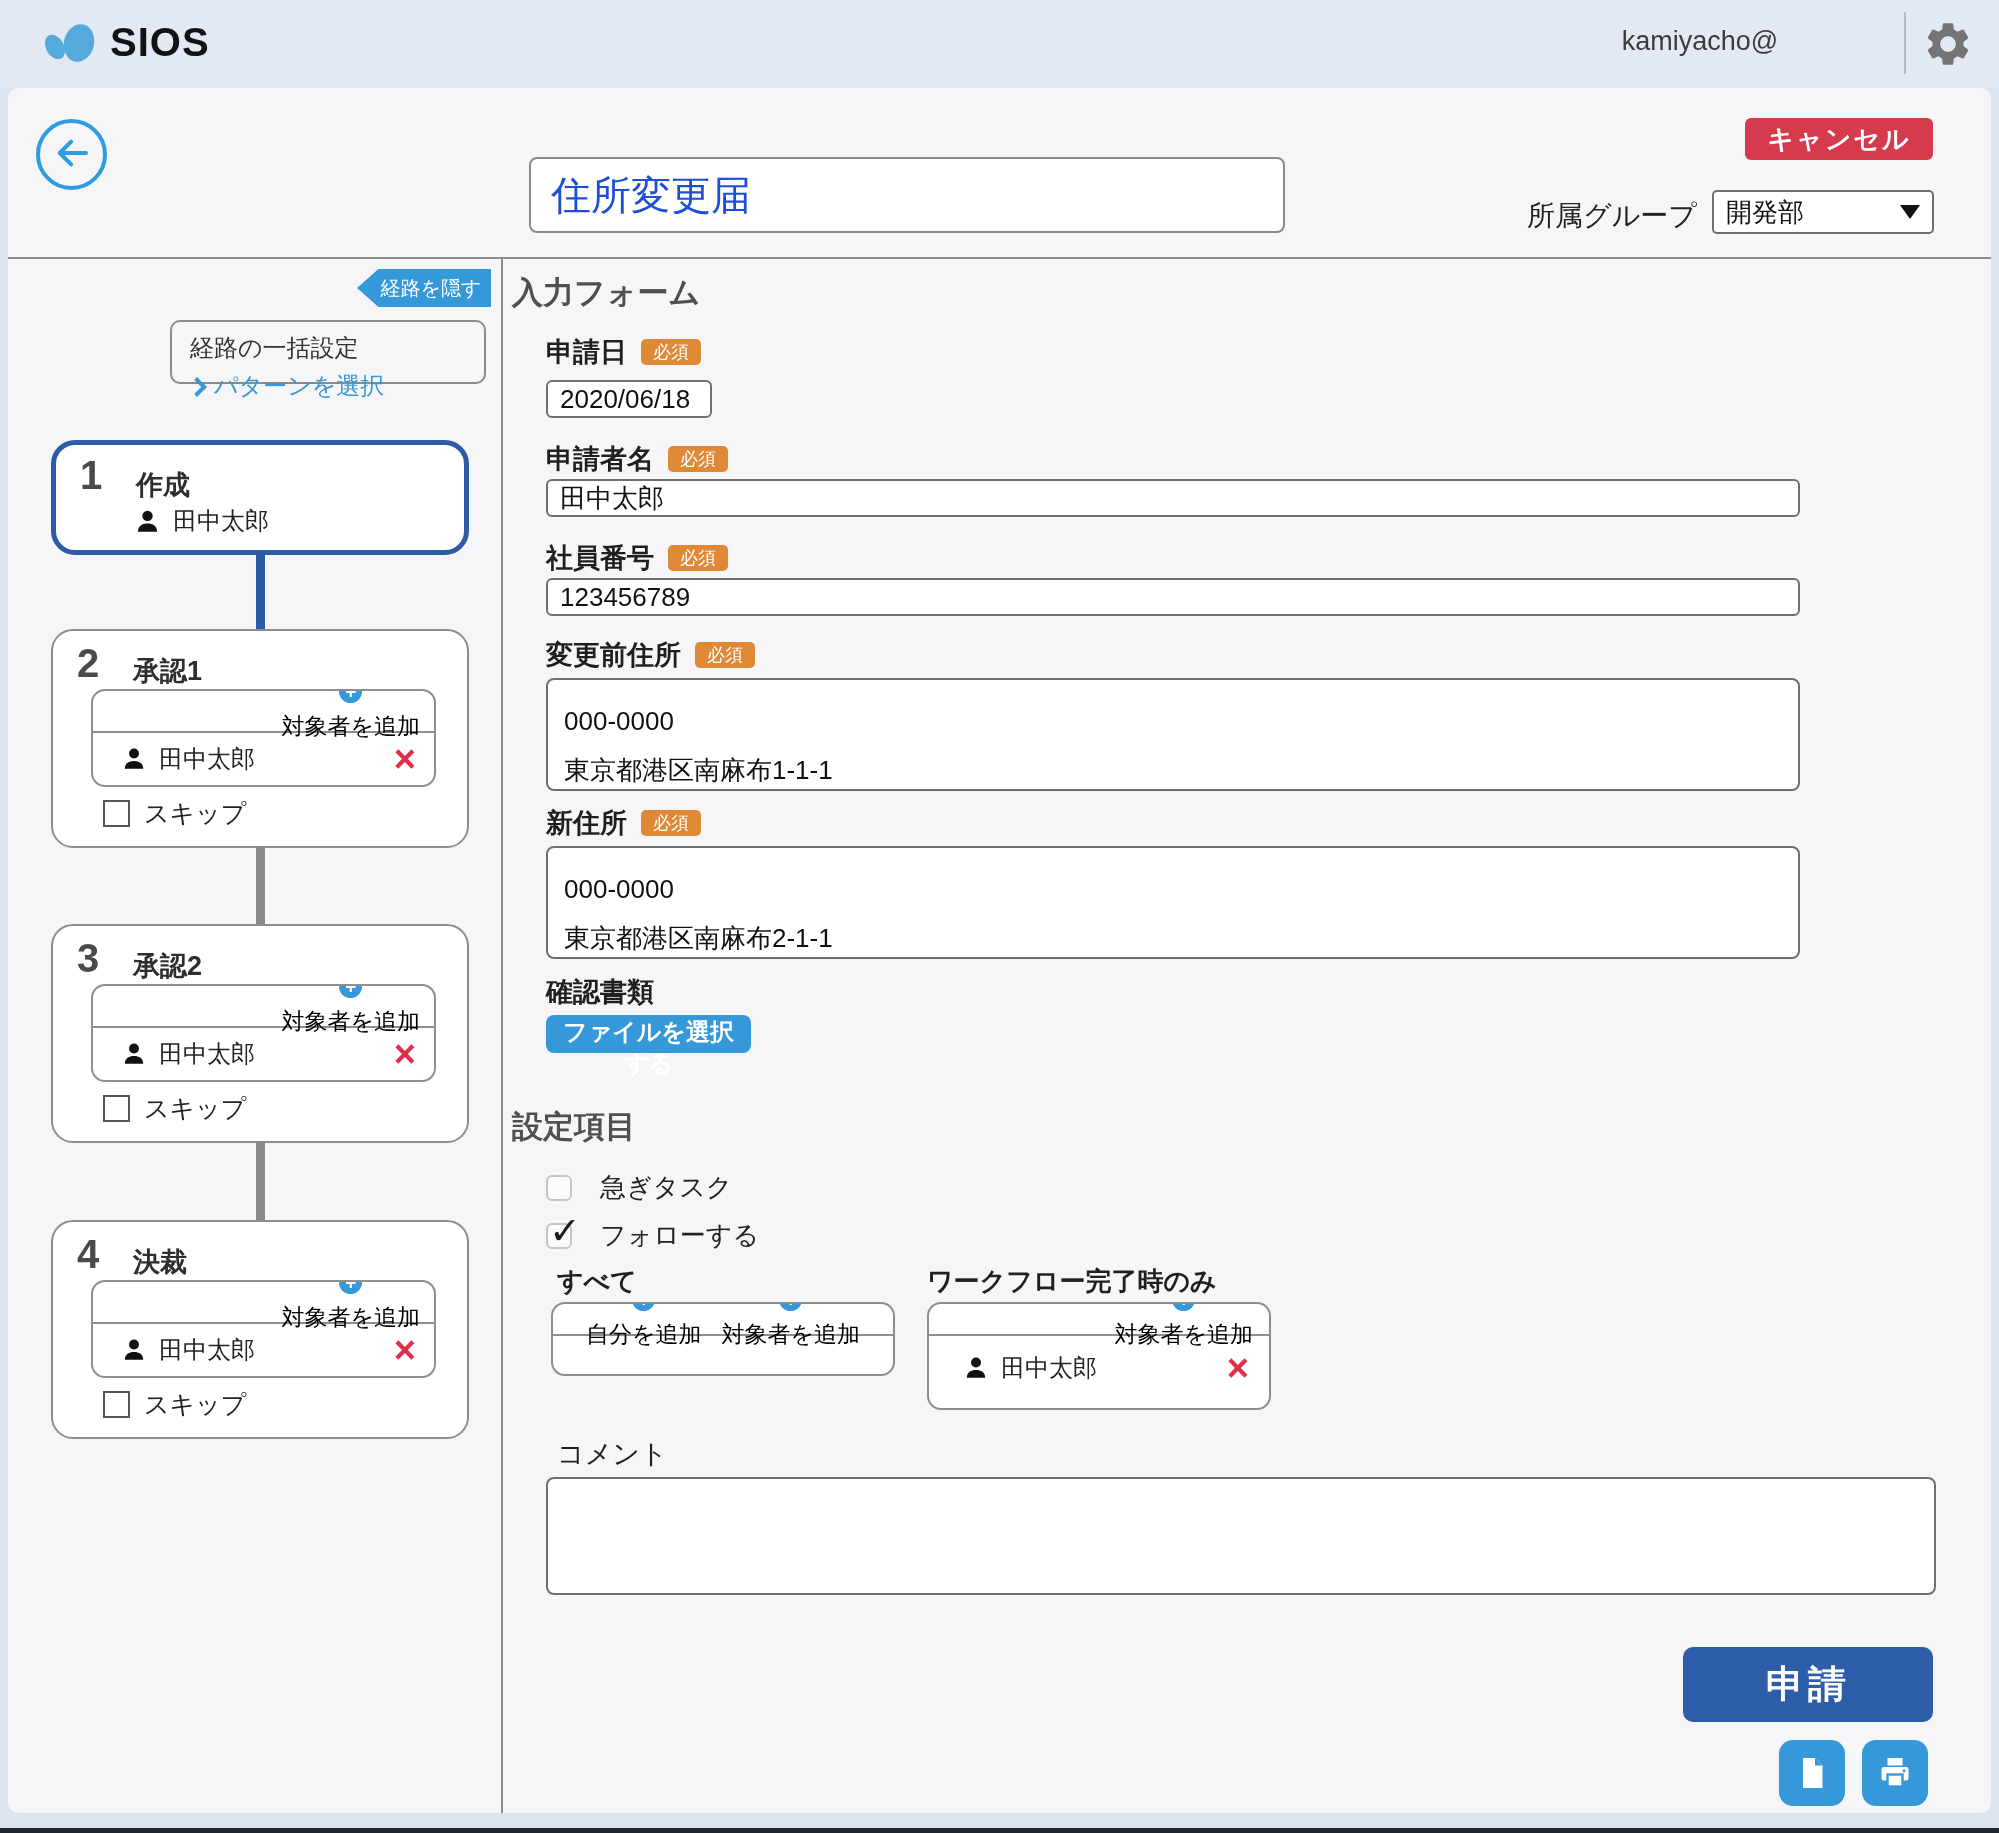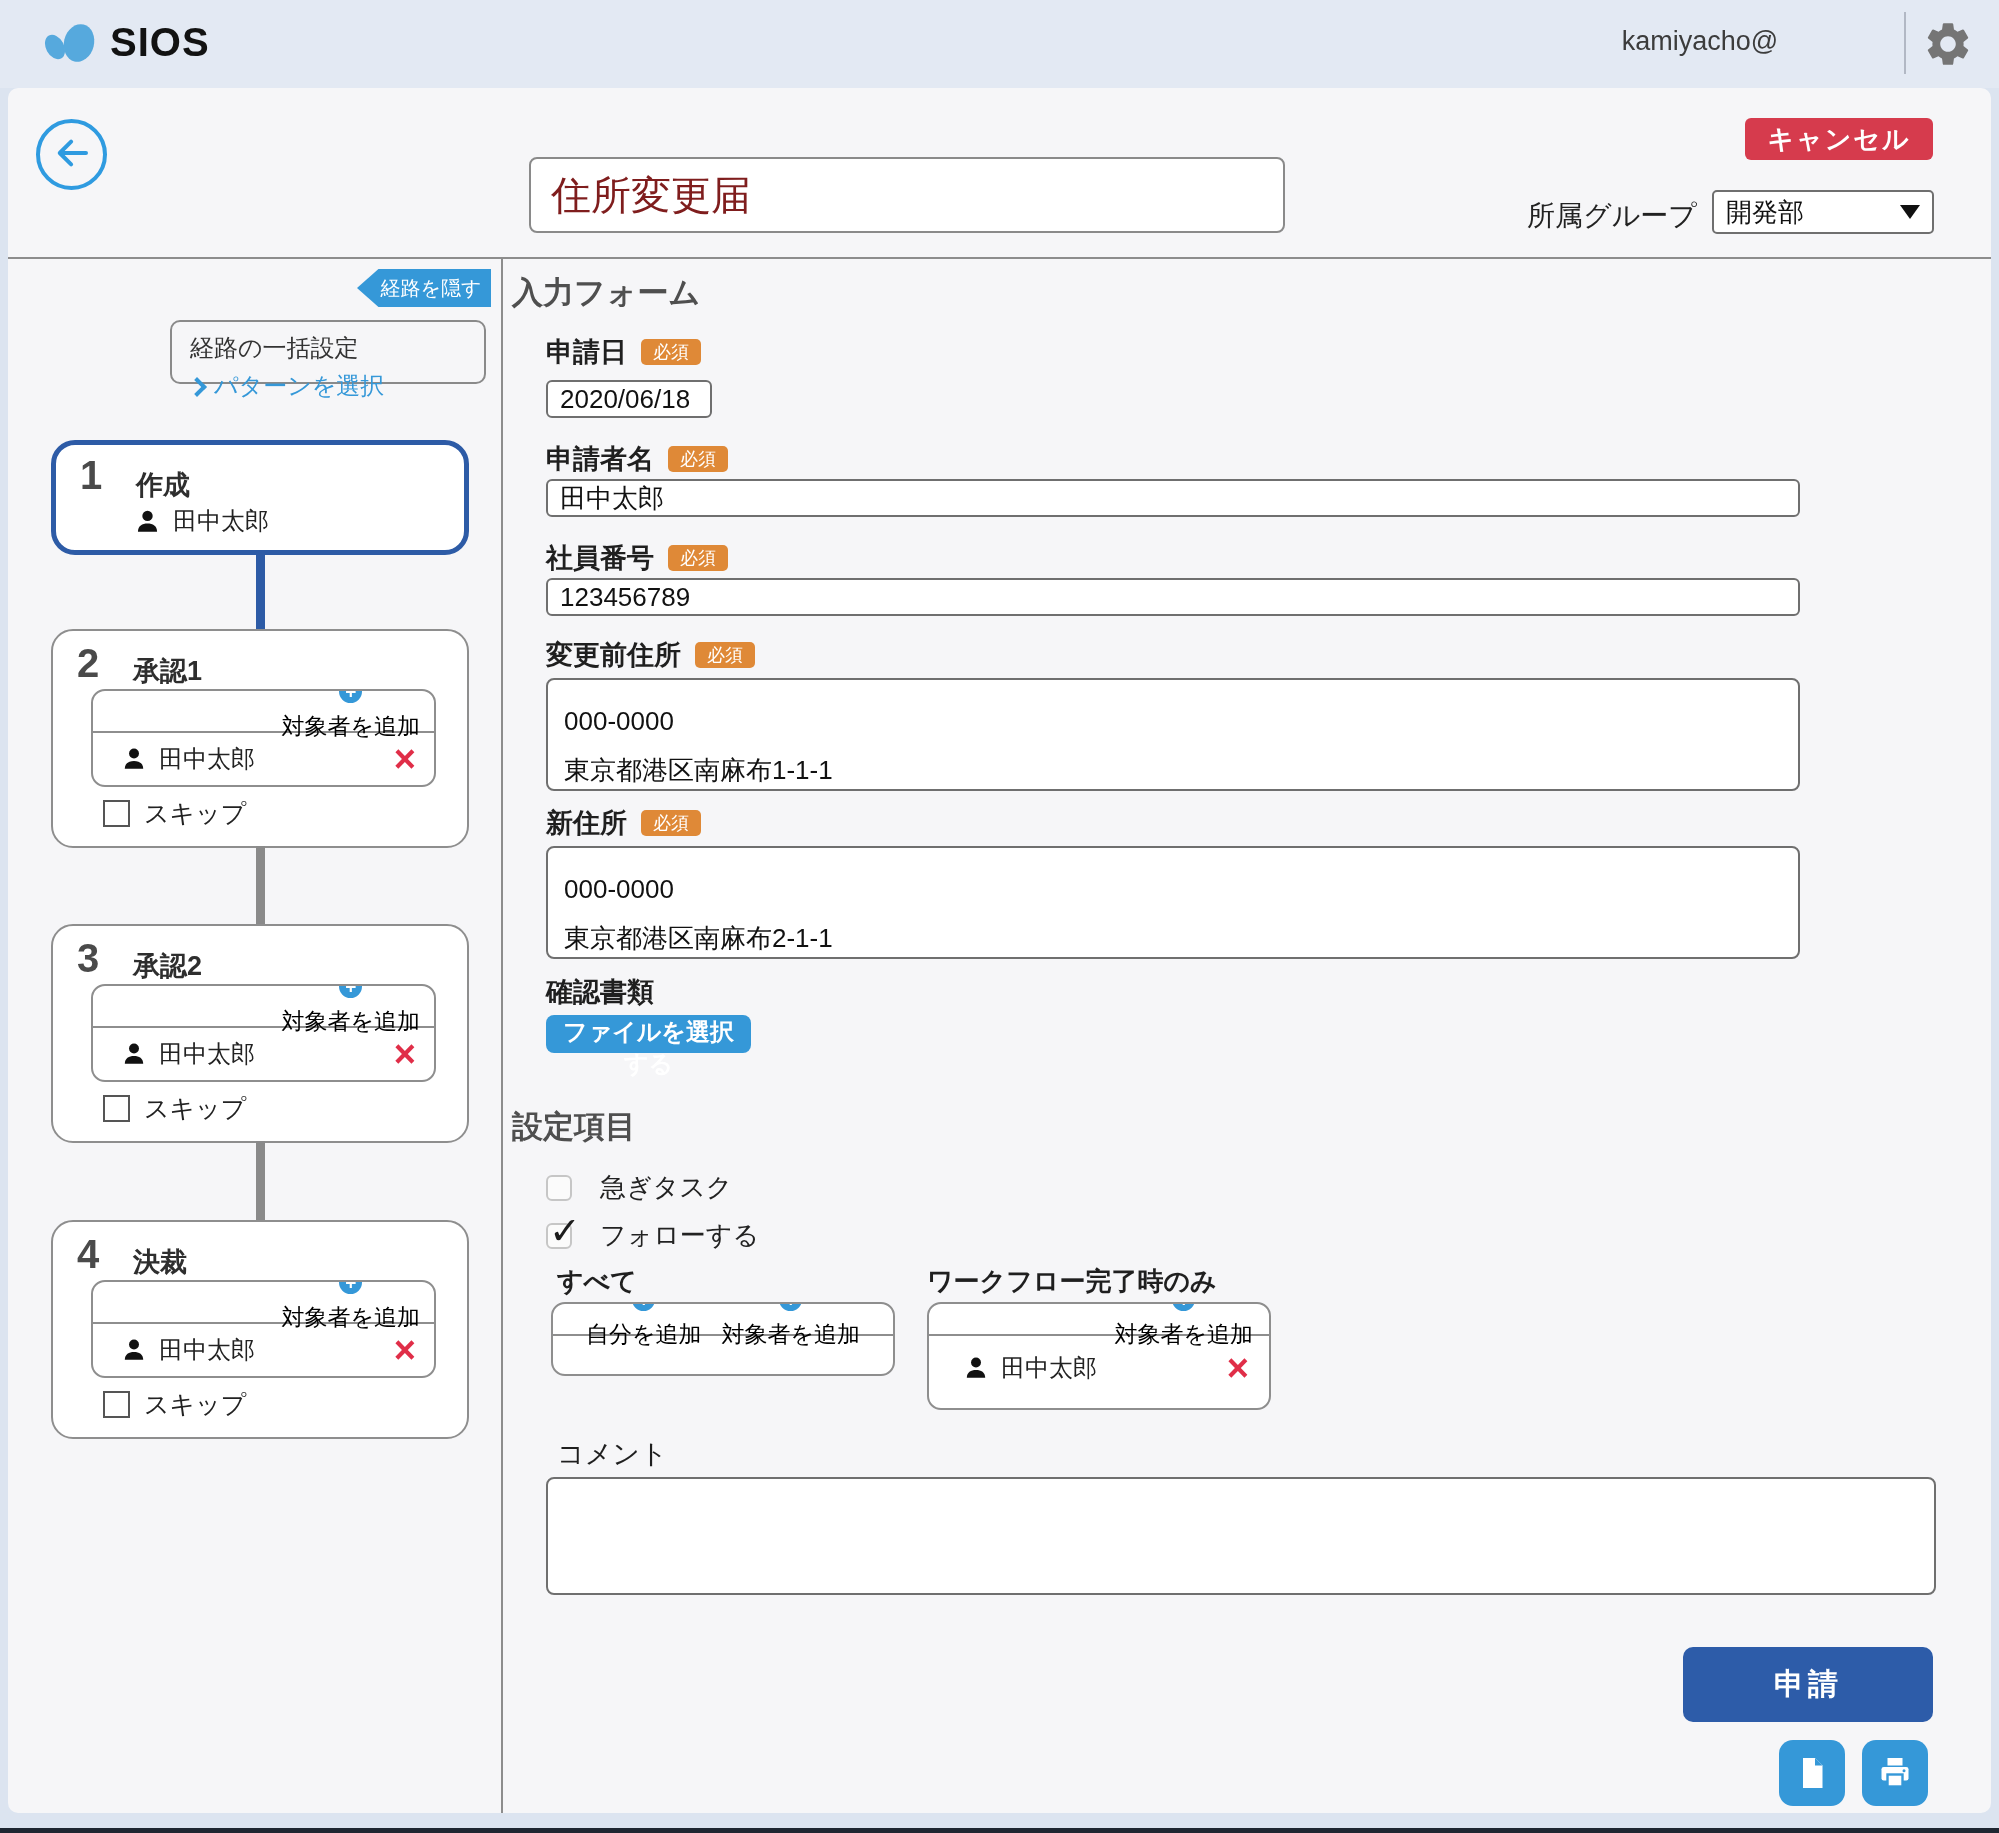--- a/index.html
+++ b/index.html
@@ -15,21 +15,21 @@
   .gear{position:absolute;left:1922px;top:18px;width:52px;height:52px;cursor:pointer;}
 
   
   .panel{position:absolute;left:8px;top:88px;width:1983px;height:1725px;background:#f6f6f8;border-radius:10px;}
   .top-divider{position:absolute;left:8px;top:257px;width:1983px;height:2px;background:#8d8d8d;}
   .side-divider{position:absolute;left:501px;top:257px;width:2px;height:1556px;background:#8d8d8d;}
   .bottom-bar{position:absolute;left:0;bottom:0;width:1999px;height:5px;background:#1e2631;}
 
   
   .back-btn{position:absolute;left:36px;top:119px;width:71px;height:71px;border-radius:50%;border:4px solid #2f9be0;background:transparent;display:flex;align-items:center;justify-content:center;cursor:pointer;box-sizing:border-box;}
-  .title-input{position:absolute;left:529px;top:157px;width:756px;height:76px;box-sizing:border-box;border:2px solid #8a8a8a;border-radius:8px;background:#fff;font-size:40px;color:#7f1d1d;padding:0 20px;font-family:inherit;}
+  .title-input{position:absolute;left:529px;top:157px;width:756px;height:76px;box-sizing:border-box;border:2px solid #8a8a8a;border-radius:8px;background:#fff;font-size:40px;color:#1d4ed8;padding:0 20px;font-family:inherit;}
   .cancel-btn{position:absolute;left:1745px;top:118px;width:188px;height:42px;background:#d63b4d;border:none;border-radius:6px;color:#fff;font-size:26px;font-weight:bold;letter-spacing:2px;cursor:pointer;font-family:inherit;}
   .group-label{position:absolute;left:1497px;top:197px;width:200px;text-align:right;font-size:28px;color:#222;}
   .group-select{position:absolute;left:1712px;top:190px;width:222px;height:44px;border:2px solid #6f6f6f;border-radius:5px;background:#fff;display:flex;align-items:center;cursor:pointer;box-sizing:border-box;}
   .group-select .val{font-size:26px;color:#111;padding-left:12px;flex:1;}
   .caret{width:0;height:0;border-left:10px solid transparent;border-right:10px solid transparent;border-top:14px solid #111;margin-right:12px;}
 
   
   .hide-route{position:absolute;left:357px;top:269px;width:134px;height:38px;background:#3598d8;color:#fff;font-size:20px;display:flex;align-items:center;justify-content:center;padding-left:14px;box-sizing:border-box;clip-path:polygon(0 50%,16% 0,100% 0,100% 100%,16% 100%);cursor:pointer;}
   .batch-box{position:absolute;left:170px;top:320px;width:316px;height:64px;border:2px solid #8a8a8a;border-radius:10px;box-sizing:border-box;padding:10px 0 0 18px;}
   .batch-title{font-size:24px;color:#333;}
@@ -75,21 +75,21 @@
   .chk-label{font-size:26px;color:#222;}
   .mini-label{position:absolute;font-size:26px;font-weight:bold;color:#1f1f1f;}
   .notify-box{position:absolute;width:344px;border:2px solid #8e8e8e;border-radius:14px;background:#fff;box-sizing:border-box;overflow:hidden;}
   .notify-top{height:32px;border-bottom:2px solid #8e8e8e;display:flex;align-items:center;box-sizing:border-box;}
   .notify-top.center{justify-content:center;gap:20px;}
   .notify-top.right{justify-content:flex-end;padding-right:16px;}
   .notify-bottom{display:flex;align-items:center;padding:0 20px 0 34px;box-sizing:border-box;}
   .comment-area{position:absolute;left:546px;top:1477px;width:1390px;height:118px;box-sizing:border-box;border:2px solid #6f6f6f;border-radius:8px;background:#fff;resize:none;font-family:inherit;font-size:26px;}
 
   
-  .submit-btn{position:absolute;left:1683px;top:1647px;width:250px;height:75px;background:#2d5ca9;border:none;border-radius:10px;color:#fff;font-size:30px;font-weight:bold;letter-spacing:4px;cursor:pointer;font-family:inherit;}
+  .submit-btn{position:absolute;left:1683px;top:1647px;width:250px;height:75px;background:#2d5ca9;border:none;border-radius:10px;color:#fff;font-size:38px;font-weight:bold;letter-spacing:4px;cursor:pointer;font-family:inherit;}
   .icon-btn{position:absolute;top:1740px;width:66px;height:66px;background:#3598d8;border:none;border-radius:14px;display:flex;align-items:center;justify-content:center;cursor:pointer;}
   .icon-btn.doc{left:1779px;}
   .icon-btn.print{left:1862px;}
 </style>
 </head>
 <body>
 
 <div class="page">
 
   <div class="header">

